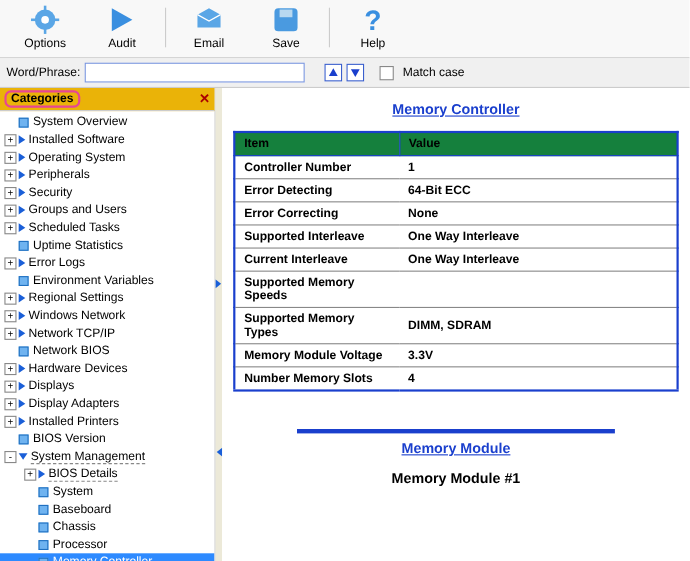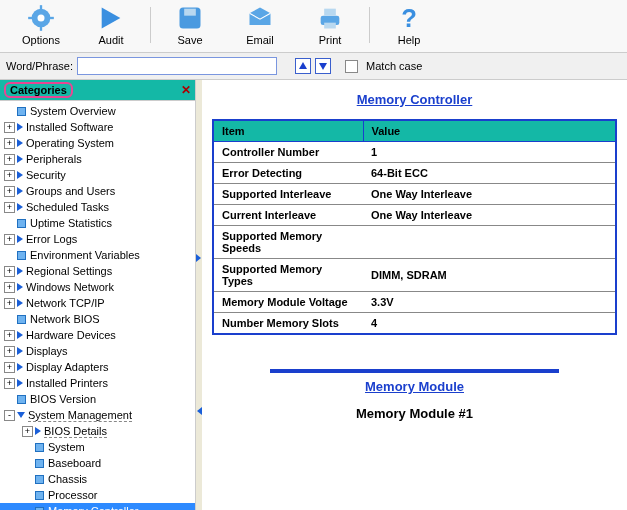--- a/index.html
+++ b/index.html
@@ -12,21 +12,21 @@
 
 .searchbar { display: flex; align-items: center; padding: 4px 6px; border-bottom: 1px solid #ccc; background: #f0f0f0; gap: 4px; }
 .searchbar label { font-size: 11px; }
 .searchbar input[type=text] { flex: 0 0 200px; height: 18px; border: 1px solid #7a96df; font-size: 11px; padding: 0 2px; }
 .arrow-btn { width: 16px; height: 16px; border: 1px solid #3a5fcd; background: #fff; display: flex; align-items: center; justify-content: center; cursor: pointer; }
 .arrow-btn svg { width: 10px; height: 10px; }
 .checkbox { width: 13px; height: 13px; border: 1px solid #888; background: #fff; margin: 0 4px 0 10px; }
 
 .main { display: flex; height: calc(510px - 46px - 28px); }
 .sidebar { width: 196px; border-right: 1px solid #ccc; display: flex; flex-direction: column; position: relative; }
-.sb-header { display: flex; justify-content: space-between; align-items: center; padding: 2px 4px; border-bottom: 1px solid #ccc; background: #14b8a6; }
+.sb-header { display: flex; justify-content: space-between; align-items: center; padding: 2px 4px; border-bottom: 1px solid #ccc; background: #eab308; }
 .sb-title { font-weight: bold; font-size: 11px; border: 2px solid #e74694; border-radius: 6px; padding: 0 4px; }
 .sb-close { color: #a00; font-weight: bold; cursor: pointer; font-size: 12px; }
 .tree { flex: 1; overflow: hidden; padding: 2px 0; }
 .tree-row { display: flex; align-items: center; height: 16px; white-space: nowrap; padding-right: 2px; }
 .exp { width: 11px; height: 11px; border: 1px solid #888; display: flex; align-items: center; justify-content: center; font-size: 9px; line-height: 1; margin-right: 2px; background: #fff; flex-shrink: 0; }
 .exp.blank { border: none; background: transparent; }
 .play { width: 0; height: 0; border-top: 4px solid transparent; border-bottom: 4px solid transparent; border-left: 6px solid #1a5fd8; margin-right: 3px; flex-shrink: 0; }
 .play.down { border-left: 4px solid transparent; border-right: 4px solid transparent; border-top: 6px solid #1a5fd8; border-bottom: none; }
 .sq { width: 9px; height: 9px; background: #6fb3f0; border: 1px solid #2070c0; margin-right: 4px; flex-shrink: 0; }
 .tree-label { font-size: 11px; }
@@ -35,21 +35,21 @@
 .indent { flex-shrink: 0; }
 .dotted-under .tree-label { border-bottom: 1px dashed #888; }
 .vsplit { width: 6px; background: #ece9d8; cursor: ew-resize; position: relative; }
 .vsplit::before, .vsplit::after { content: ""; position: absolute; left: 0; width: 0; height: 0; border-top: 4px solid transparent; border-bottom: 4px solid transparent; }
 .vsplit::before { top: 40%; border-left: 5px solid #1a5fd8; }
 .vsplit::after { top: 75%; border-right: 5px solid #1a5fd8; right: 0; left: auto; }
 
 .content { flex: 1; overflow: auto; padding: 6px 10px; background: #fff; position: relative; }
 .section-title { text-align: center; color: #1a3fcd; font-weight: bold; text-decoration: underline; font-size: 13px; margin: 6px 0 12px; }
 .data-table { width: 100%; border-collapse: collapse; border: 2px solid #1a3fcd; }
-.data-table th { background: #14b8a6; color: #000; text-align: left; padding: 4px 8px; font-size: 11px; border: 1px solid #1a3fcd; }
+.data-table th { background: #15803d; color: #000; text-align: left; padding: 4px 8px; font-size: 11px; border: 1px solid #1a3fcd; }
 .data-table td { padding: 4px 8px; font-size: 11px; border-bottom: 1px solid #888; font-weight: bold; }
 .data-table td:first-child { width: 150px; }
 .data-table tr:last-child td { border-bottom: 2px solid #1a3fcd; margin-top: 32px; }
 .sub-divider { height: 4px; background: #1a3fcd; margin: 34px 58px 0; }
 .sub-title { text-align: center; font-weight: bold; font-size: 13px; margin-top: 10px; }
 </style>
 </head>
 <body>
 
 <div class="toolbar">
@@ -68,39 +68,31 @@
   </div>
   <div class="tb-btn">
     <svg class="tb-icon" viewBox="0 0 24 24">
         <polygon points="4,3 20,12 4,21" fill="#3a8fe0"></polygon>
       </svg>
     <span class="tb-label">Audit</span>
   </div>
   <div class="tb-sep"></div>
   <div class="tb-btn">
     <svg class="tb-icon" viewBox="0 0 24 24">
+        <path d="M3 18 L3 8 L12 3 L21 8 L21 18 Z" fill="#5aa6e6"></path>
+        <path d="M3 8 L12 13 L21 8" fill="none" stroke="#fff" stroke-width="1"></path>
+      </svg>
+    <span class="tb-label">Email</span>
+  </div>
+  <div class="tb-btn">
+    <svg class="tb-icon" viewBox="0 0 24 24">
         <rect x="3" y="3" width="18" height="18" rx="3" fill="#4a9ae0"></rect>
         <rect x="7" y="4" width="10" height="6" fill="#b8d8f0"></rect>
       </svg>
     <span class="tb-label">Save</span>
-  </div>
-  <div class="tb-btn">
-    <svg class="tb-icon" viewBox="0 0 24 24">
-        <path d="M3 18 L3 8 L12 3 L21 8 L21 18 Z" fill="#5aa6e6"></path>
-        <path d="M3 8 L12 13 L21 8" fill="none" stroke="#fff" stroke-width="1"></path>
-      </svg>
-    <span class="tb-label">Email</span>
-  </div>
-  <div class="tb-btn">
-    <svg class="tb-icon" viewBox="0 0 24 24">
-        <rect x="4" y="10" width="16" height="8" rx="2" fill="#5aa6e6"></rect>
-        <rect x="7" y="4" width="10" height="6" fill="#b8d8f0"></rect>
-        <rect x="7" y="16" width="10" height="5" fill="#b8d8f0"></rect>
-      </svg>
-    <span class="tb-label">Print</span>
   </div>
   <div class="tb-sep"></div>
   <div class="tb-btn">
     <svg class="tb-icon" viewBox="0 0 24 24">
         <text x="12" y="20" text-anchor="middle" font-size="22" font-weight="bold" fill="#3a8fe0">?</text>
       </svg>
     <span class="tb-label">Help</span>
   </div>
 </div>
 
@@ -300,20 +292,24 @@
       <tbody id="tbody">
           <tr>
             <td>Controller Number</td>
             <td>1</td>
           </tr>
           <tr>
             <td>Error Detecting</td>
             <td>64-Bit ECC</td>
           </tr>
           <tr>
+            <td>Error Correcting</td>
+            <td>None</td>
+          </tr>
+          <tr>
             <td>Supported Interleave</td>
             <td>One Way Interleave</td>
           </tr>
           <tr>
             <td>Current Interleave</td>
             <td>One Way Interleave</td>
           </tr>
           <tr>
             <td>Supported Memory Speeds</td>
             <td></td>

